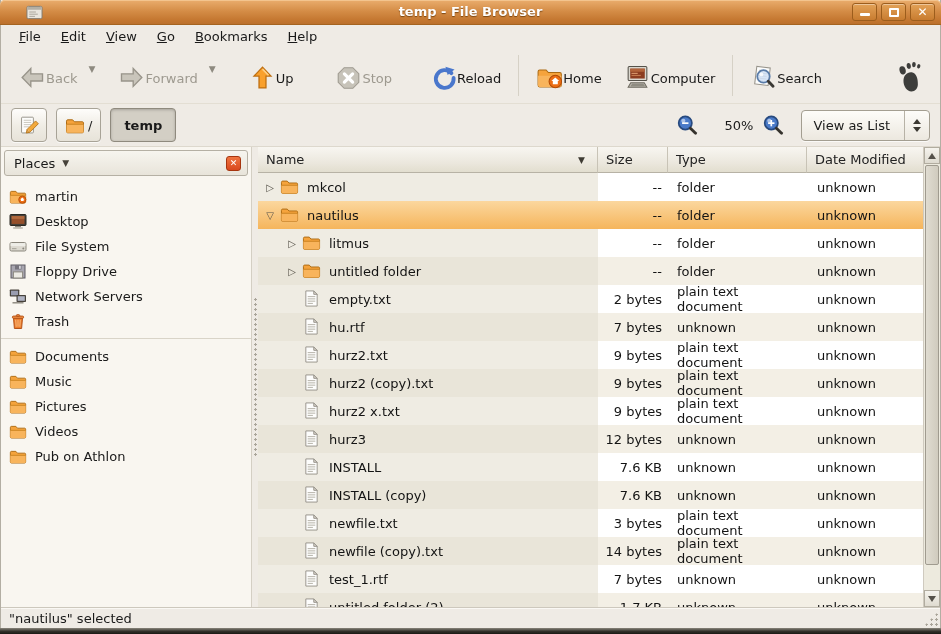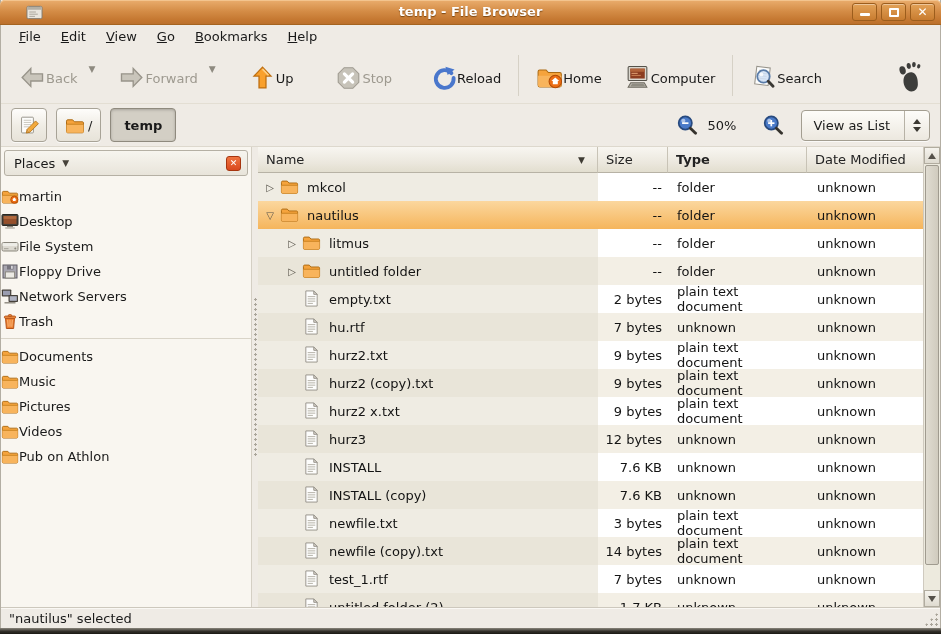--- a/index.html
+++ b/index.html
@@ -43,55 +43,55 @@
   
   .locationbar { position:absolute; top:104px; left:1px; right:1px; height:43px; background:#efebe5;
     display:flex; align-items:center; padding:0 10px; gap:9px; border-bottom:1px solid #ddd8cd; }
   .lb-btn { height:34px; border:1px solid #a8a397; border-radius:4px;
     background:linear-gradient(#fefdfb,#efece4 55%, #e7e3d9); display:flex; align-items:center;
     padding:0 8px; box-shadow:0 1px 0 rgba(255,255,255,.7); }
   .lb-btn.pressed { background:#d3cfc5; border-color:#8f8a7e; box-shadow:inset 0 1px 3px rgba(0,0,0,.22); font-weight:bold; padding:0 13px; }
   .lb-ico { width:22px; height:21px; }
   .slash { margin-left:3px; }
   .zoom-btn { width:22px; height:22px; border:none; background:none; padding:0; }
-  .zoom-level { width:46px; text-align:left; }
+  .zoom-level { width:46px; text-align:right; }
   .combo { height:31px; border:1px solid #a39e91; border-radius:4px; margin-left:8px;
     background:linear-gradient(#fdfcf9,#ece8df); display:flex; align-items:center; padding-left:11px;
     box-shadow:0 1px 0 rgba(255,255,255,.7); }
   .combo-label { margin-right:14px; }
   .combo-arrows { border-left:1px solid #b7b2a6; align-self:stretch; display:flex; flex-direction:column;
     justify-content:center; align-items:center; padding:0 8px; gap:3px; }
   .tri-up { width:0; height:0; border-left:4px solid transparent; border-right:4px solid transparent; border-bottom:5px solid #3c3932; }
   .tri-dn { width:0; height:0; border-left:4px solid transparent; border-right:4px solid transparent; border-top:5px solid #3c3932; }
 
   
   .content { position:absolute; top:147px; left:1px; width:939px; height:460px; display:flex; background:#fff; }
   .sidebar { width:250px; background:#f9f6f0; display:flex; flex-direction:column; }
   .side-header { margin:3px 3px 4px; height:26px; border:1px solid #b5b0a4; border-radius:3px;
     background:linear-gradient(#f7f5ef,#e8e4da); display:flex; align-items:center; padding:0 6px 0 9px; }
   .side-caret { font-size:9px; color:#46423a; margin-left:7px; }
   .side-close { margin-left:auto; width:15px; height:15px; border-radius:3px;
     background:linear-gradient(#ef7540,#d9481d); border:1px solid #a6350f; color:#fff; font-size:9px;
     font-weight:bold; line-height:13px; text-align:center; }
   .side-list { flex:1; padding-top:4px; overflow:hidden; }
-  .side-item { height:25px; display:flex; align-items:center; gap:0; }
+  .side-item { height:25px; display:flex; align-items:center; padding-left:8px; gap:8px; }
   .side-icon { width:18px; height:17px; flex:none; }
   .side-sep { height:1px; background:#d9d4c8; margin:4px 0 5px; }
 
   .splitter { width:7px; background:#efebe5; position:relative; border-left:1px solid #d4cfc4; }
   .splitter::after { content:""; position:absolute; left:1px; top:50%; transform:translateY(-50%);
     width:5px; height:160px;
     background-image:radial-gradient(circle, #a9a499 1px, transparent 1.2px); background-size:5px 5px; }
 
   .listarea { flex:1; position:relative; overflow:hidden; background:#fff; }
   .list-inner { position:absolute; left:0; right:17px; top:0; bottom:0; }
   .list-header { height:26px; display:flex; }
   .hcell { background:linear-gradient(#f8f6f1,#ebe7dd 65%, #e2decf); border-right:1px solid #c8c3b6;
     border-bottom:1px solid #b7b2a5; display:flex; align-items:center; padding:0 8px; color:#222;gap:21px; }
-  .hc-name { width:340px; } .hc-size { width:70px; } .hc-type { width:139px;font-weight:bold; } .hc-date { flex:1; border-right:none; }
+  .hc-name { width:340px; } .hc-size { width:70px; } .hc-type { width:139px; } .hc-date { flex:1; border-right:none; }
   .sort-arrow { margin-left:auto; margin-right:4px; font-size:9px; color:#3e3b33; }
 
   .rows { position:absolute; top:26px; left:0; right:0; bottom:0; overflow:hidden; }
   .row { height:28px; display:flex; color:#141414; }
   .row.even { background:#ffffff; } .row.even .c-name { background:#efece3; }
   .row.odd  { background:#f3efe5; } .row.odd  .c-name { background:#e9e5d9; }
   .row.sel, .row.sel .c-name { background:linear-gradient(#fbd79e,#f5b55c); }
   .c-name { width:340px; display:flex; align-items:center; padding-left:4px; }
   .row.lvl1 .c-name { padding-left:26px; }
   .c-size { width:70px; display:flex; align-items:center; justify-content:flex-end; padding-right:6px; }

